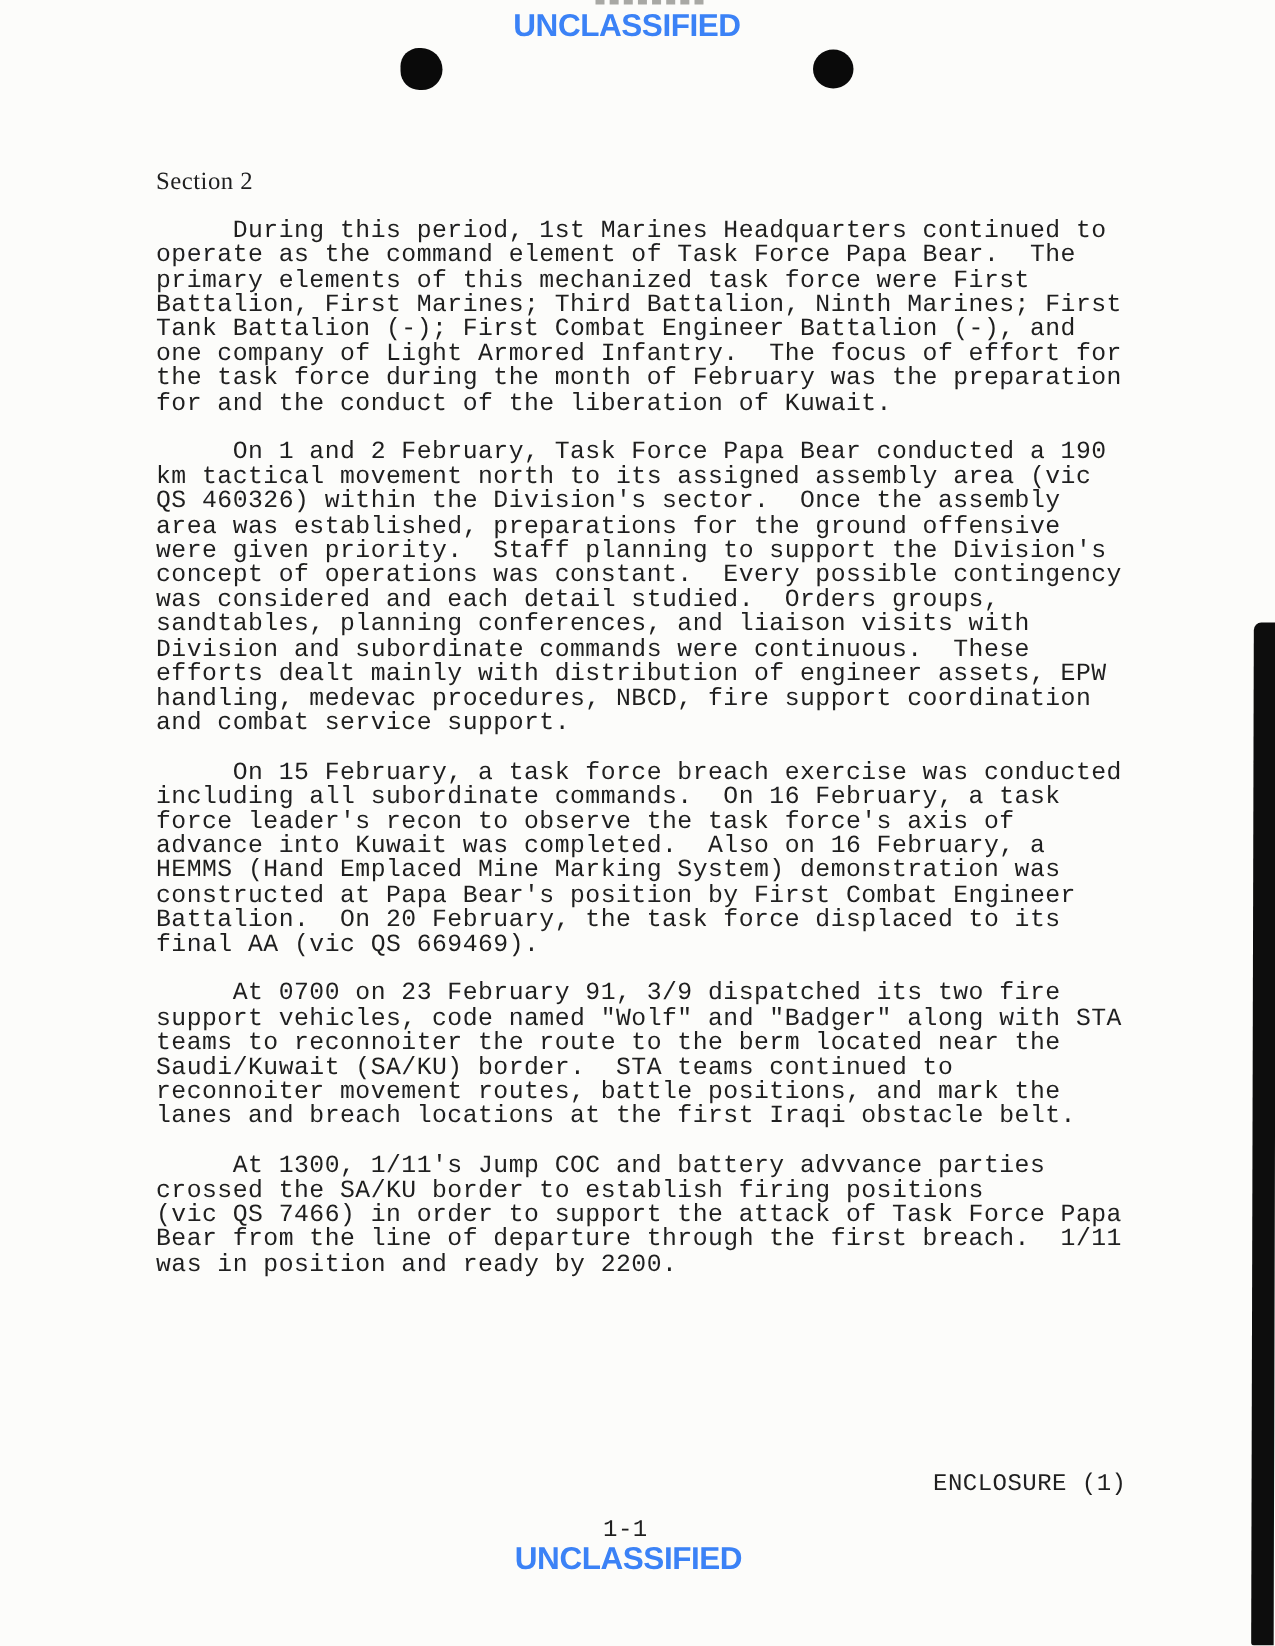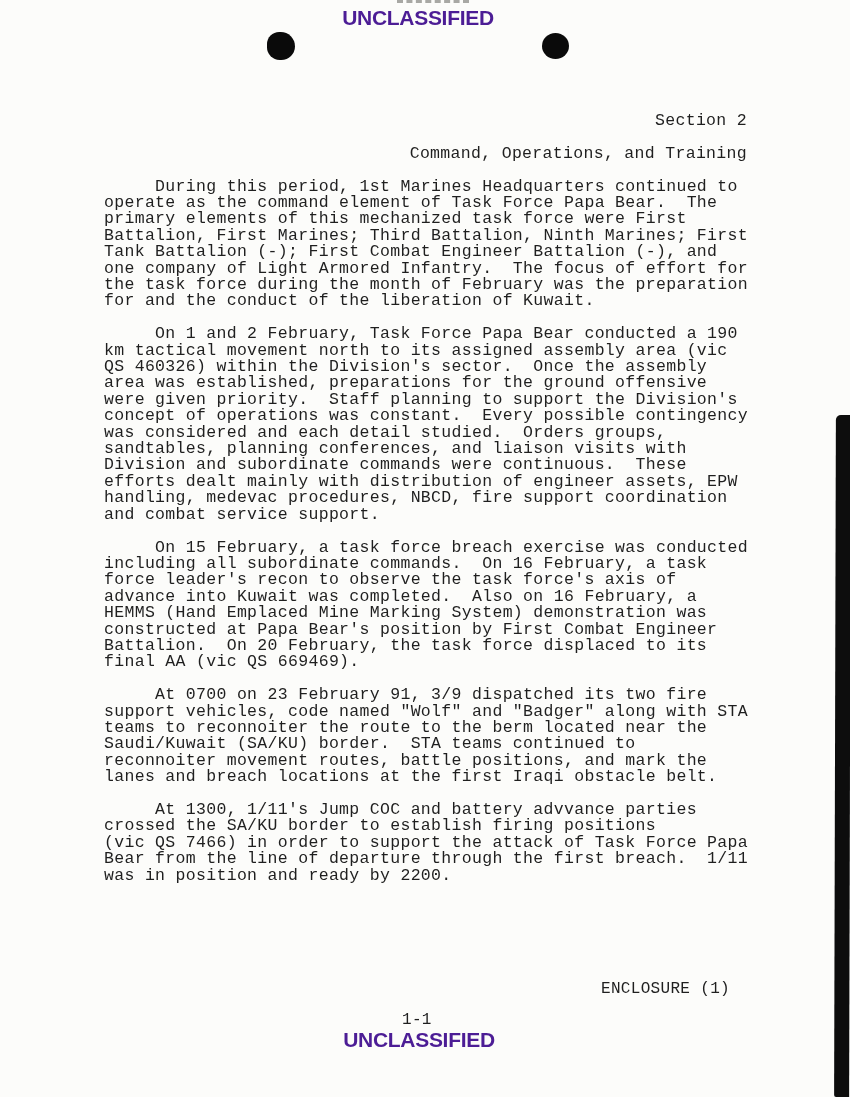--- a/index.html
+++ b/index.html
@@ -11,66 +11,65 @@
     overflow:hidden;
     font-family:"Liberation Mono","DejaVu Sans Mono",monospace;
     color:#1f1f1f;
   }
   .stamp {
     position:absolute;
     font-family:"Liberation Sans", sans-serif;
     font-weight:bold;
     font-size:21px;
     letter-spacing:-0.3px;
-    color:#4c1d95;
+    color:#3b82f6;
     text-align:center;
   }
   #stamp-top    { top:6px;    left:0; width:836px; }
   #stamp-bottom { top:1028px; left:0; width:838px; }
   .hole { position:absolute; background:#0a0a0a; }
   #hole-left  { left:267px; top:32px; width:28px; height:28px; border-radius:46% 54% 52% 48%; }
   #hole-right { left:542px; top:33px; width:27px; height:26px; border-radius:50%; }
   #top-dashes {
     position:absolute; left:397px; top:0; width:72px; height:0;
     border-top:3px dashed #9a9a96; opacity:.85;
   }
   .doc {
     position:absolute; left:104px; top:113px; width:643px;
     font-size:16.5px; line-height:16.4px; letter-spacing:0.32px;
   }
   .doc pre {
     font:inherit; letter-spacing:inherit;
     white-space:pre; margin:0 0 16.4px 0;
   }
-  .doc pre.heading { text-align:right; }
+  .doc pre.heading { text-align:left;font-family:Liberation Serif, serif; }
   .footer-item {
     position:absolute;
     font-size:16px; line-height:16.4px; letter-spacing:0.32px;
   }
-  #enclosure { left:601px; top:981px; }
+  #enclosure { left:622px; top:981px; }
   #pagenum   { left:402px; top:1012px; }
   #scan-bar {
     position:absolute; right:0; top:415px; width:15px; height:682px;
     background:#0d0d0d; border-radius:5px 0 0 2px;
     transform:skewX(-0.15deg);
   }
 </style>
 </head>
 <body>
 
 <div id="top-dashes"></div>
 
 <div id="stamp-top" class="stamp">UNCLASSIFIED</div>
 
 <div id="hole-left" class="hole"></div>
 <div id="hole-right" class="hole"></div>
 
 <div class="doc">
   <pre class="heading">Section 2</pre>
-  <pre class="heading">Command, Operations, and Training</pre>
 
   <pre>     During this period, 1st Marines Headquarters continued to
 operate as the command element of Task Force Papa Bear.  The
 primary elements of this mechanized task force were First
 Battalion, First Marines; Third Battalion, Ninth Marines; First
 Tank Battalion (-); First Combat Engineer Battalion (-), and
 one company of Light Armored Infantry.  The focus of effort for
 the task force during the month of February was the preparation
 for and the conduct of the liberation of Kuwait.</pre>
   <pre>     On 1 and 2 February, Task Force Papa Bear conducted a 190

